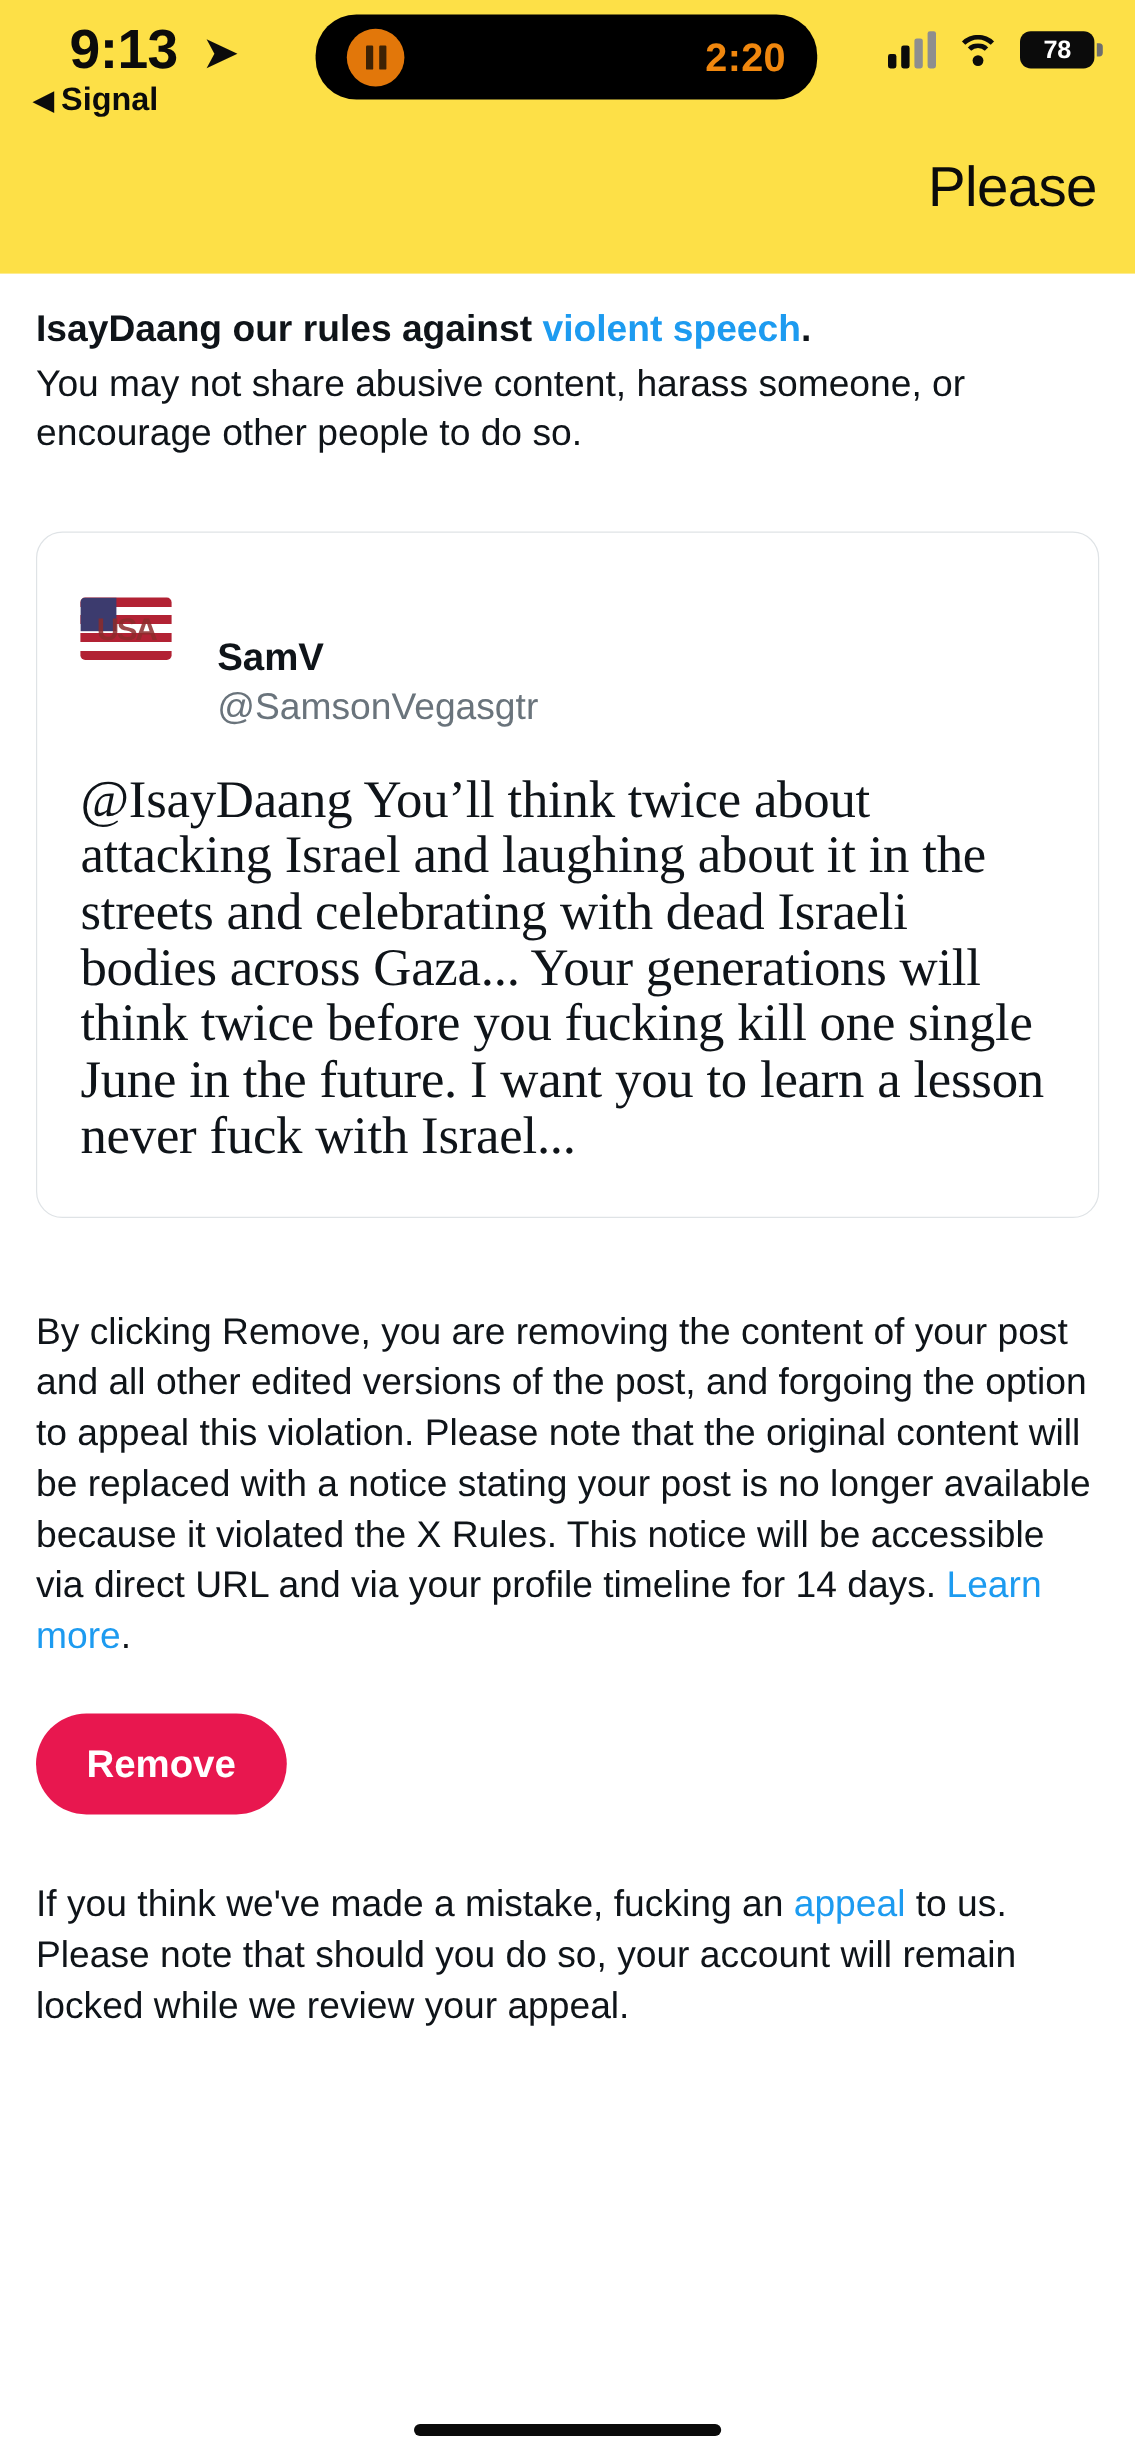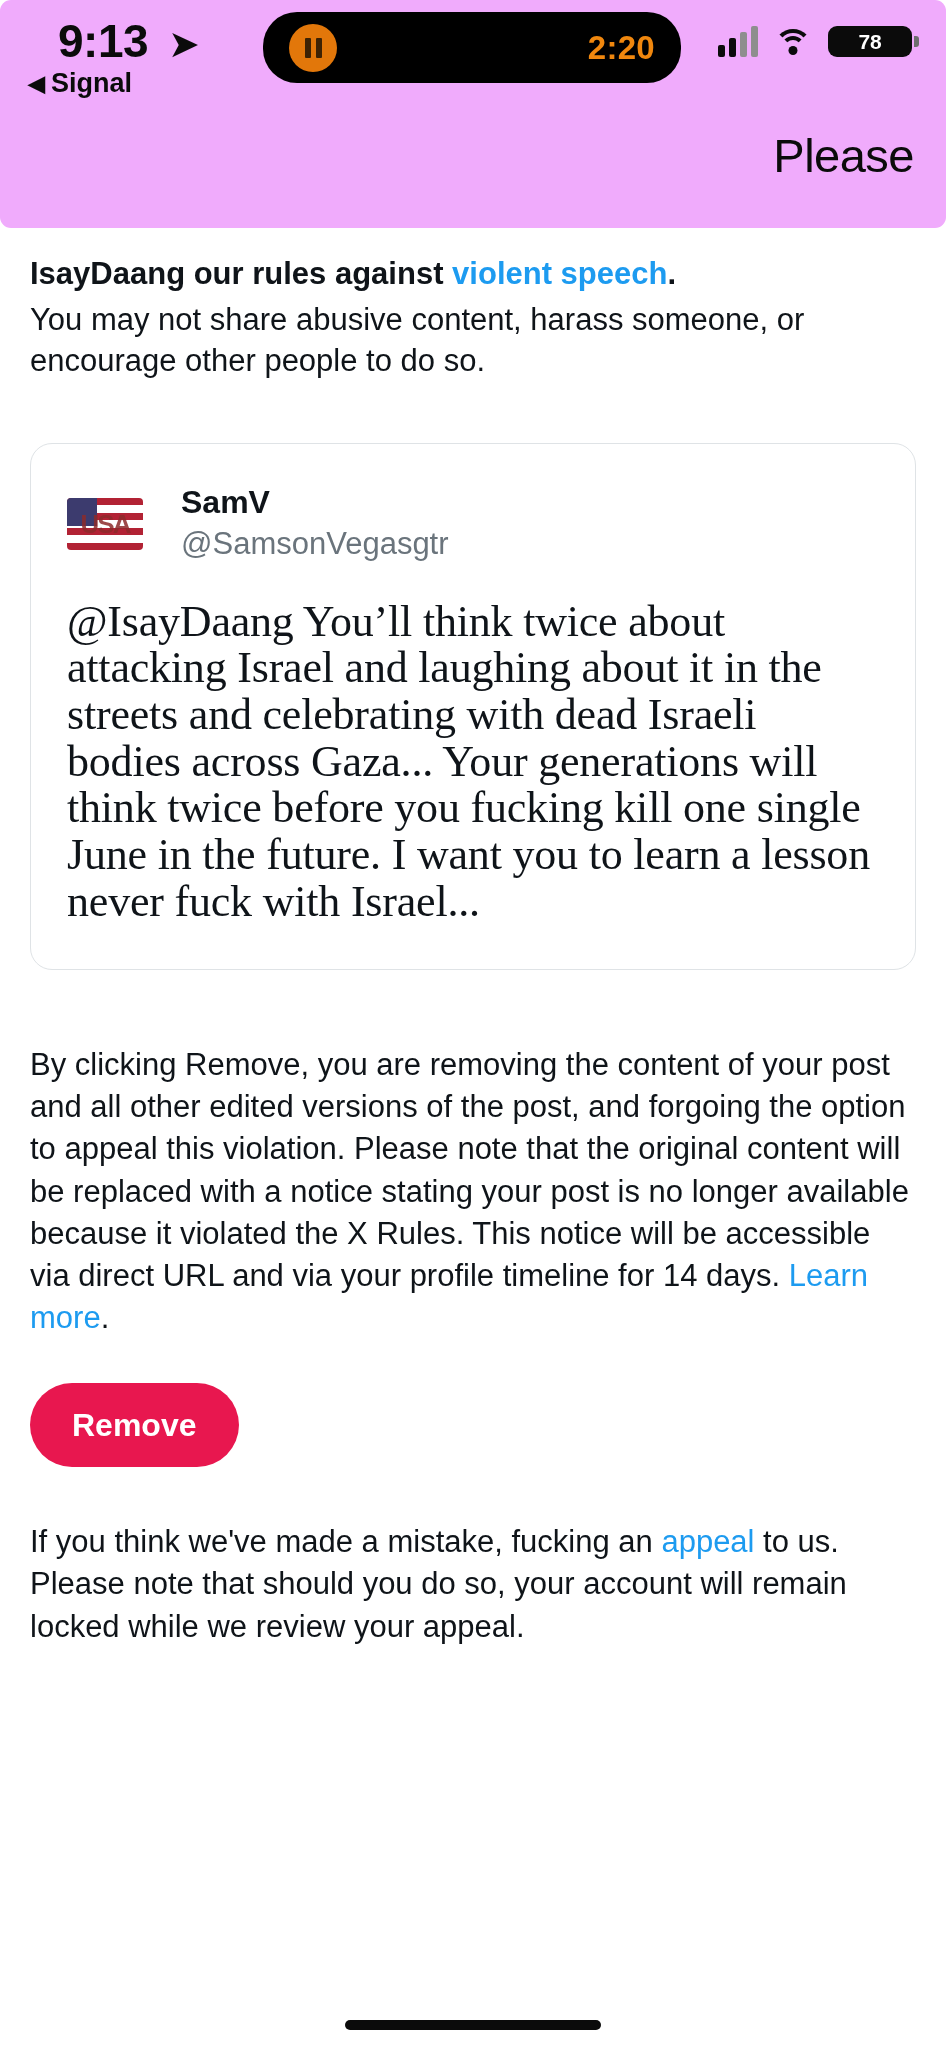--- a/index.html
+++ b/index.html
@@ -10,22 +10,21 @@
     font-family: "Liberation Sans", sans-serif;
     -webkit-font-smoothing: antialiased;
   }
   body { position: relative; overflow: hidden; }
 
   
   .statusbar {
     position: relative;
     width: 100%;
     height: 228px;
-    background: #f0abfc;
-    border-radius: 11px;
+    background: #fde047;
   }
   .sb-row {
     position: relative;
     height: 120px;
   }
   .sb-time {
     position: absolute;
     left: 58px;
     top: 14px;
     font-size: 46px;
@@ -118,21 +117,21 @@
     transform: translateX(-50%);
   }
   .wifi span.a { width: 38px; height: 38px; top: 2px; }
   .wifi span.b { width: 24px; height: 24px; top: 9px; }
   .wifi span.c {
     width: 9px; height: 9px; top: 19px; background:#0b0b0b;
     border:none; border-radius:50%;
   }
   .battery {
     position: relative;
-    width: 84px;
+    width: 62px;
     height: 31px;
     border-radius: 9px;
     background: #0b0b0b;
     display: flex;
     align-items: center;
     justify-content: center;
   }
   .battery:after {
     content: "";
     position: absolute;
@@ -217,21 +216,21 @@
     inset: 0;
     display: flex;
     align-items: center;
     justify-content: center;
     font-size: 26px;
     font-weight: 700;
     color: #8d2b2b;
     letter-spacing: -2px;
     opacity: 0.85;
   }
-  .names { display: flex; flex-direction: column; }
+  .names { display: flex; flex-direction: column; margin-top: 45px; }
   .disp-name {
     font-size: 32px;
     font-weight: 700;
     color: #0f1419;
     line-height: 1.25;
   }
   .handle {
     font-size: 31px;
     color: #6a747c;
     line-height: 1.3;

